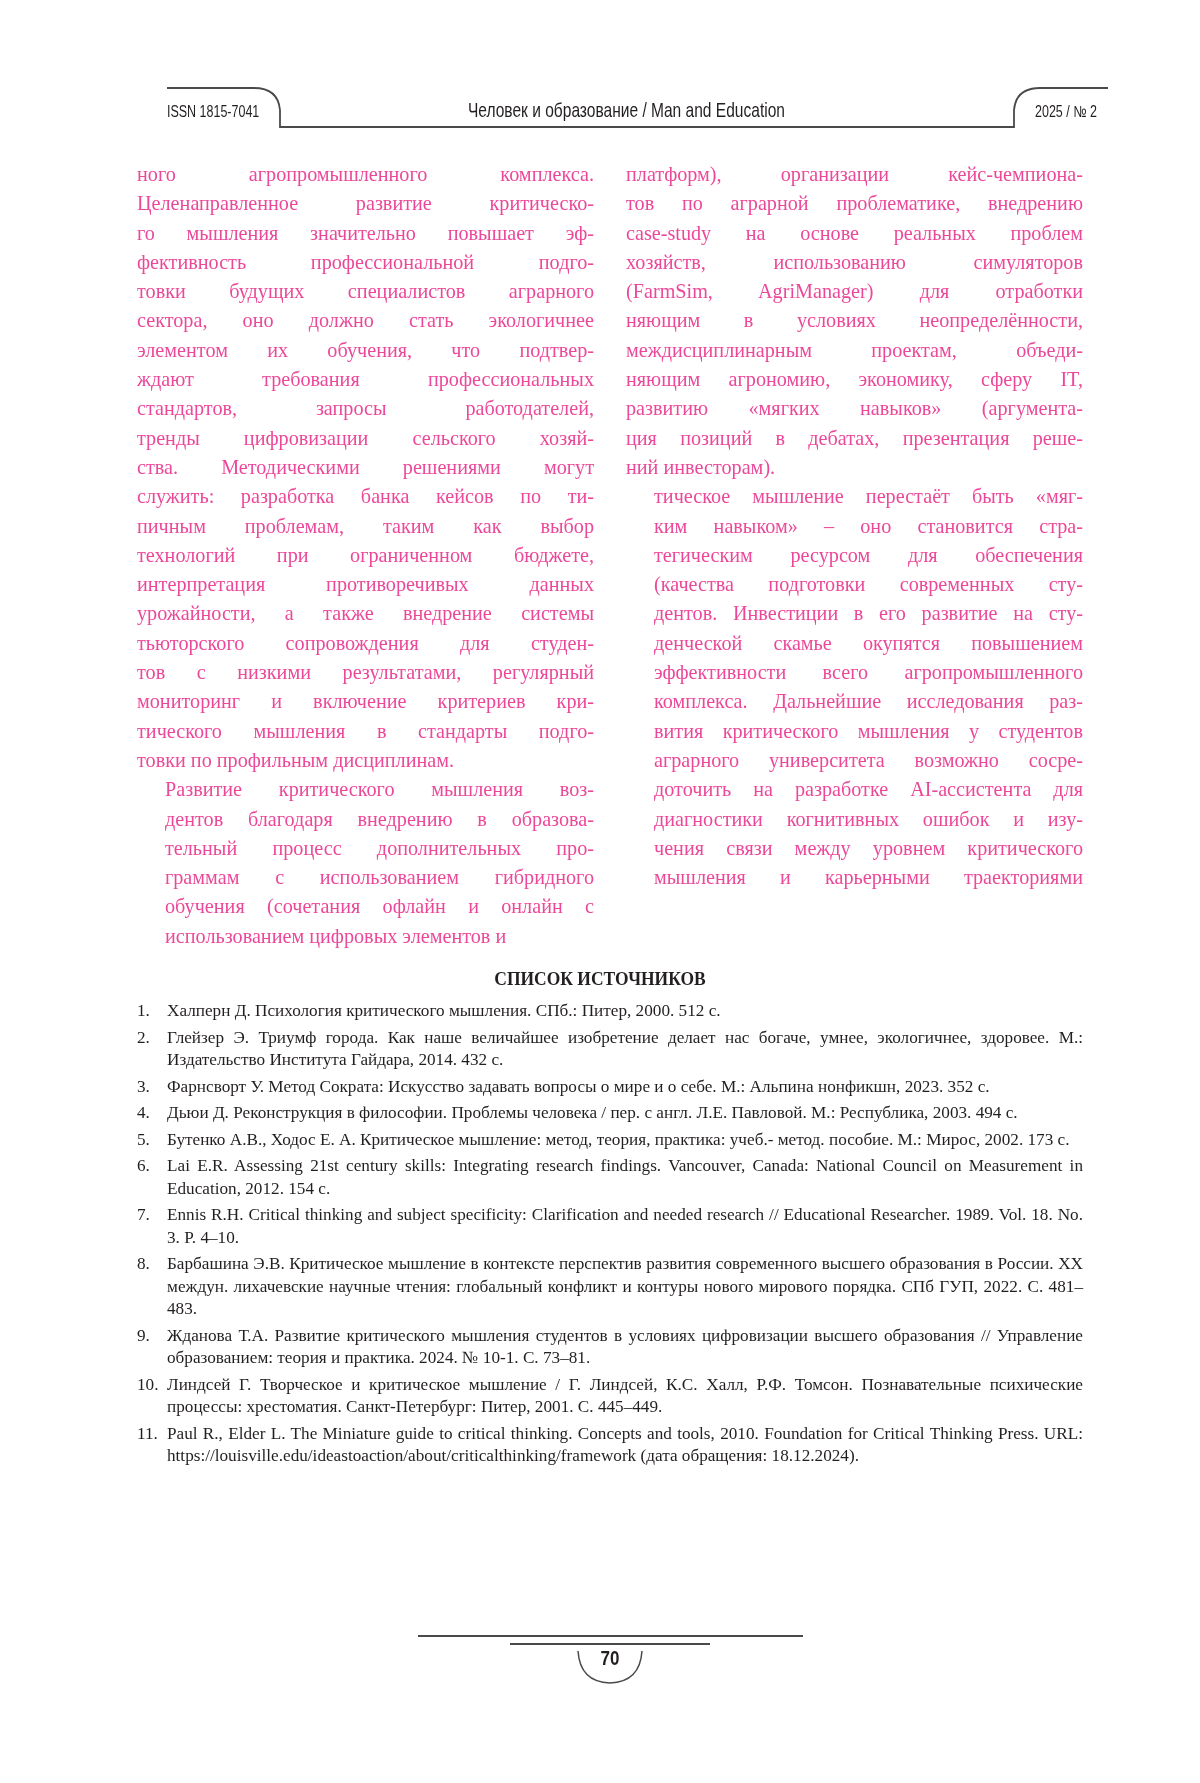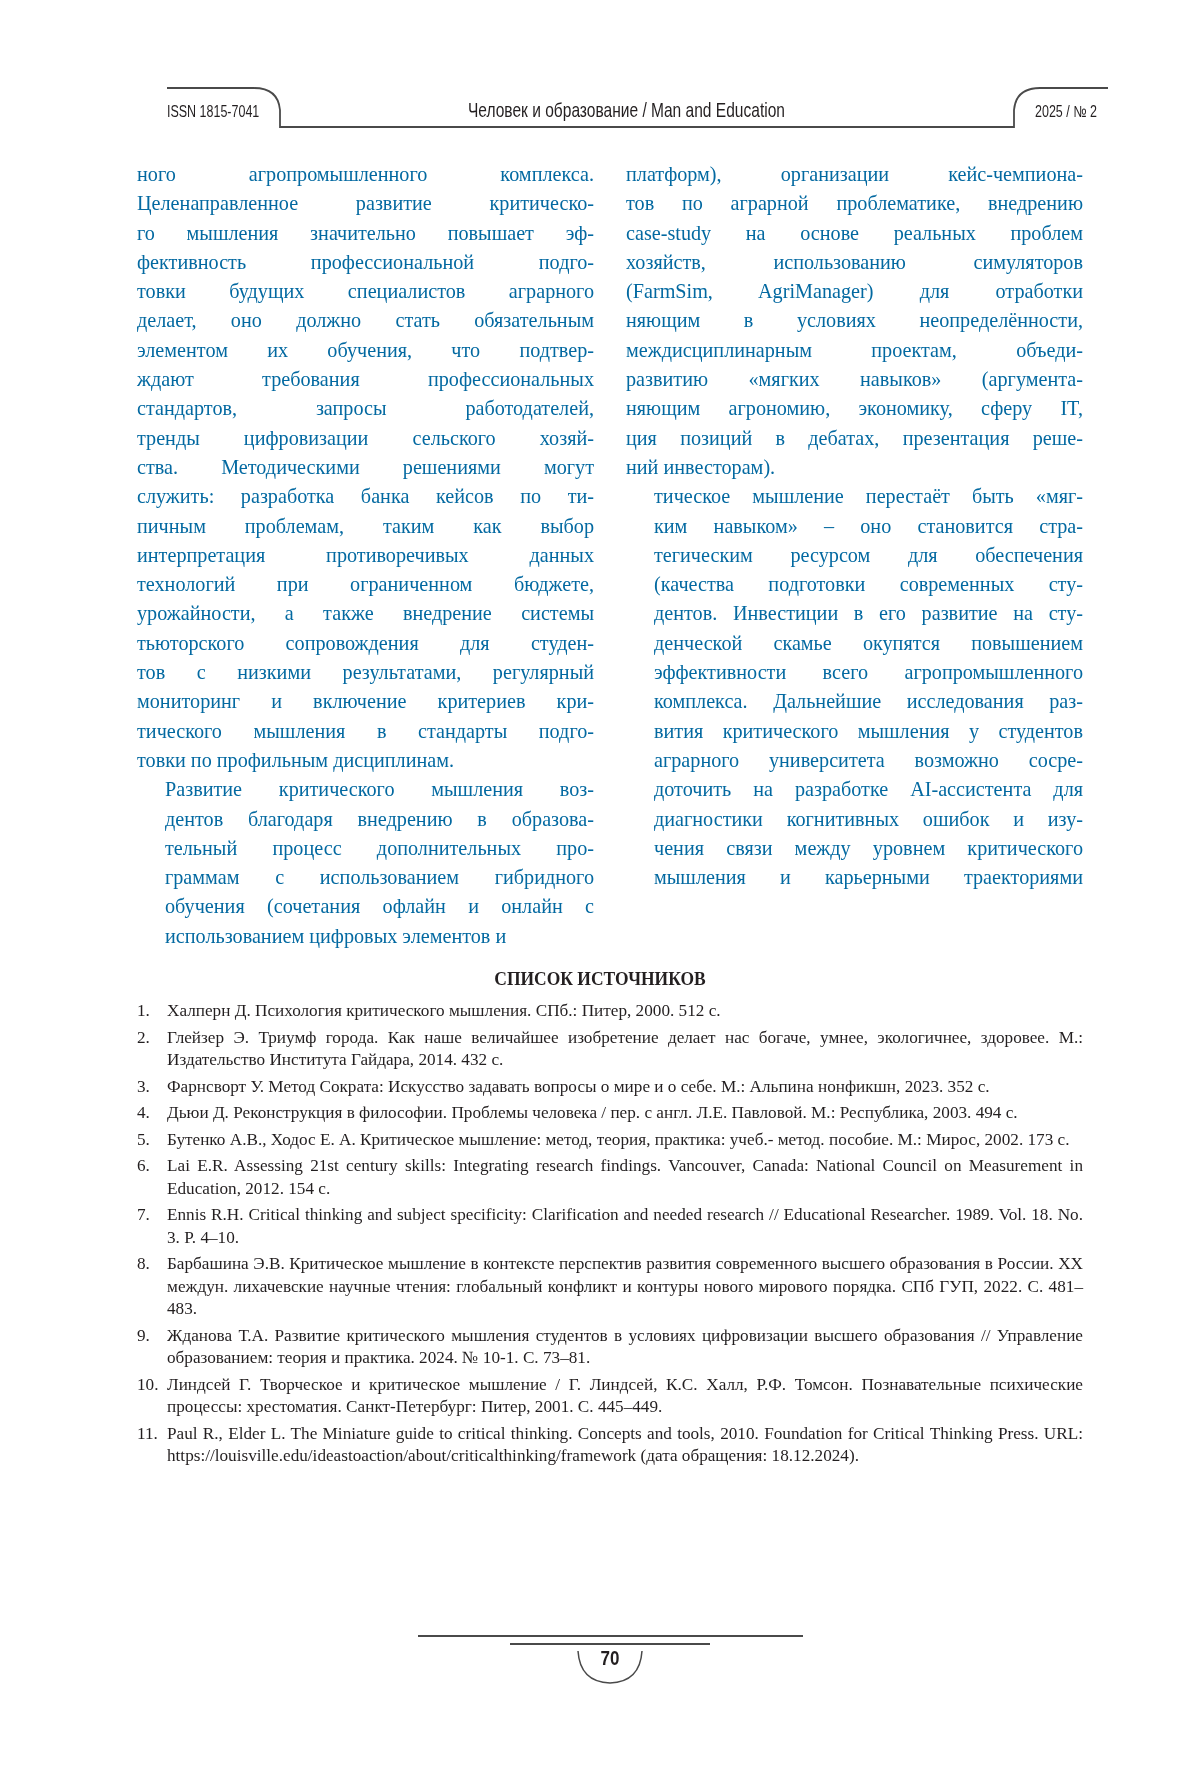--- a/index.html
+++ b/index.html
@@ -5,21 +5,21 @@
   html, body { margin: 0; padding: 0; background: #ffffff; }
   body { width: 1200px; height: 1783px; position: relative; overflow: hidden; color: #231f20; }
   .header { position: absolute; left: 0; top: 0; width: 1200px; height: 140px; margin-left: 32px; }
   .header svg { position: absolute; left: 0; top: 0; }
   .hdr-text { position: absolute; font-family: "Liberation Sans", sans-serif; color: #231f20; white-space: nowrap; transform: scaleX(0.78); transform-origin: left center; }
   .hdr-issn { left: 135px; top: 103px; font-size: 16px; }
   .hdr-title { left: 436px; top: 98px; font-size: 21px; transform: scaleX(0.74); }
   .hdr-issue { left: 1003px; top: 103px; font-size: 16px; }
 
   .columns { position: absolute; left: 137px; top: 160px; width: 946px; display: flex; justify-content: space-between; }
-  .col { width: 457px; font-family: "Liberation Serif", serif; font-size: 20.2px; line-height: 29.3px; text-align: justify; hyphens: manual; color: #0369a1; }
+  .col { width: 457px; font-family: "Liberation Serif", serif; font-size: 20.2px; line-height: 29.3px; text-align: justify; hyphens: manual; color: #ec4899; }
   .col p { margin: 0; text-indent: 0; }
   .col p.indent { text-indent: 28px; }
   .col .line { display: block; text-align: justify; text-align-last: justify; white-space: nowrap; }
   .col .line.last { text-align-last: left; }
 
   .refs-title { position: absolute; left: 0; width: 1200px; top: 968px; text-align: center; font-family: "Liberation Serif", serif; font-weight: bold; font-size: 19px; letter-spacing: 0; transform: scaleX(0.92); }
   .refs { position: absolute; left: 137px; top: 1000px; width: 946px; margin: 0; padding: 0; list-style: none; font-family: "Liberation Serif", serif; font-size: 17.2px; line-height: 22.5px; color: #231f20; }
   .refs li { position: relative; padding-left: 30px; margin-bottom: 4px; text-align: justify; }
   .refs .num { position: absolute; left: 0; top: 0; }
 
@@ -39,30 +39,30 @@
 </div>
 
 <div class="columns">
   <div class="col" id="col-left">
       <p>
         <span class="line">ного агропромышленного комплекса.</span>
         <span class="line">Целенаправленное развитие критическо-</span>
         <span class="line">го мышления значительно повышает эф-</span>
         <span class="line">фективность профессиональной подго-</span>
         <span class="line">товки будущих специалистов аграрного</span>
-        <span class="line">делает, оно должно стать обязательным</span>
+        <span class="line">сектора, оно должно стать экологичнее</span>
         <span class="line">элементом их обучения, что подтвер-</span>
         <span class="line">ждают требования профессиональных</span>
         <span class="line">стандартов, запросы работодателей,</span>
         <span class="line">тренды цифровизации сельского хозяй-</span>
         <span class="line">ства. Методическими решениями могут</span>
         <span class="line">служить: разработка банка кейсов по ти-</span>
         <span class="line">пичным проблемам, таким как выбор</span>
+        <span class="line">технологий при ограниченном бюджете,</span>
         <span class="line">интерпретация противоречивых данных</span>
-        <span class="line">технологий при ограниченном бюджете,</span>
         <span class="line">урожайности, а также внедрение системы</span>
         <span class="line">тьюторского сопровождения для студен-</span>
         <span class="line">тов с низкими результатами, регулярный</span>
         <span class="line">мониторинг и включение критериев кри-</span>
         <span class="line">тического мышления в стандарты подго-</span>
         <span class="line last">товки по профильным дисциплинам.</span>
       </p>
       <p class="indent">
         <span class="line" style="text-indent: 28px;">Развитие критического мышления воз-</span>
         <span class="line">дентов благодаря внедрению в образова-</span>
@@ -74,22 +74,22 @@
     </div>
   <div class="col" id="col-right">
       <p>
         <span class="line">платформ), организации кейс-чемпиона-</span>
         <span class="line">тов по аграрной проблематике, внедрению</span>
         <span class="line">case-study на основе реальных проблем</span>
         <span class="line">хозяйств, использованию симуляторов</span>
         <span class="line">(FarmSim, AgriManager) для отработки</span>
         <span class="line">няющим в условиях неопределённости,</span>
         <span class="line">междисциплинарным проектам, объеди-</span>
+        <span class="line">няющим агрономию, экономику, сферу IT,</span>
         <span class="line">развитию «мягких навыков» (аргумента-</span>
-        <span class="line">няющим агрономию, экономику, сферу IT,</span>
         <span class="line">ция позиций в дебатах, презентация реше-</span>
         <span class="line last">ний инвесторам).</span>
       </p>
       <p class="indent">
         <span class="line">тическое мышление перестаёт быть «мяг-</span>
         <span class="line">ким навыком» – оно становится стра-</span>
         <span class="line">тегическим ресурсом для обеспечения</span>
         <span class="line">(качества подготовки современных сту-</span>
         <span class="line">дентов. Инвестиции в его развитие на сту-</span>
         <span class="line">денческой скамье окупятся повышением</span>

